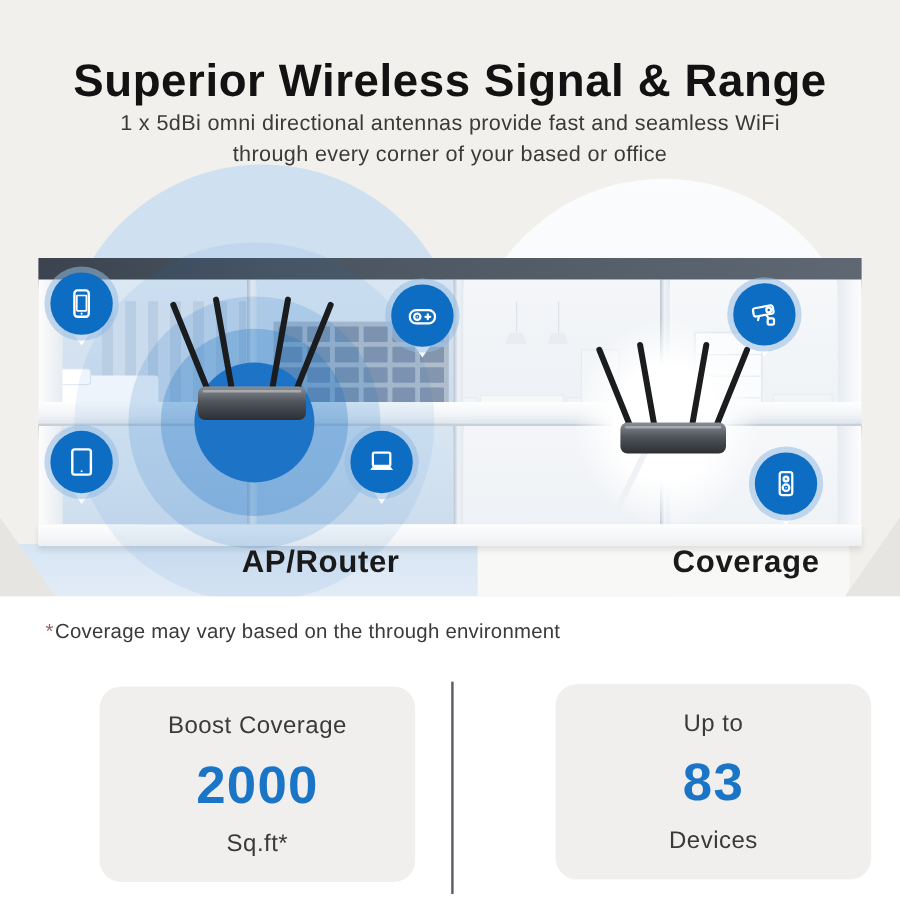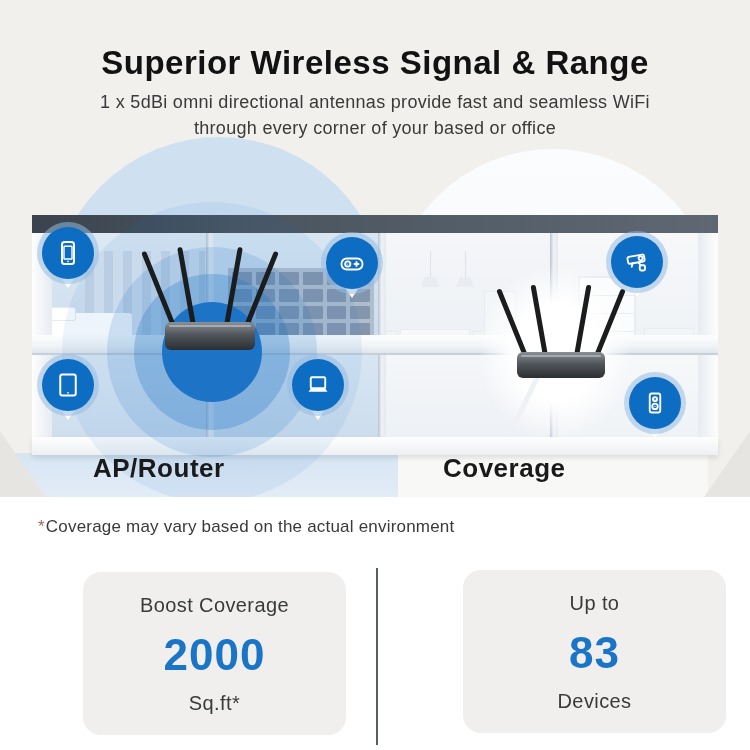--- a/index.html
+++ b/index.html
@@ -2,21 +2,21 @@
 <html><head>
 <meta charset="utf-8">
 <style>
   html,body{margin:0;padding:0;background:#fff;}
   .canvas{position:relative;width:750px;height:750px;margin:0 auto;overflow:hidden;
           font-family:"Liberation Sans",sans-serif;background:#ffffff;}
 
   
   .hero{position:absolute;left:0;top:0;width:750px;height:497px;background:#f2f0ed;}
   .title{position:absolute;left:0;top:22px;width:750px;text-align:center;
-         font-size:33px;font-weight:700;color:#121212;letter-spacing:.5px;}
+         font-size:38px;font-weight:700;color:#121212;letter-spacing:.5px;}
   .subtitle{position:absolute;left:0;width:750px;text-align:center;
             font-size:18px;color:#3a3a3a;letter-spacing:.3px;}
   .sub1{top:74px;} .sub2{top:100px;}
 
   
   .scene{position:absolute;left:0;top:135px;width:750px;height:362px;overflow:hidden;}
   .dome{position:absolute;border-radius:50%;}
   .dome-left{left:52px;top:2px;width:334px;height:334px;background:#cfe0f0;}
   .dome-right{left:388px;top:14px;width:330px;height:330px;
               background:linear-gradient(#fbfcfd,#f4f6f8);}
@@ -108,21 +108,21 @@
              border-left:8px solid transparent;border-right:8px solid transparent;
              border-top:12px solid #ffffff;z-index:1;}
   .pin svg{width:30px;height:30px;}
   .pin-phone{left:42px;top:92px;}
   .pin-gamepad{left:326px;top:102px;}
   .pin-camera{left:611px;top:101px;}
   .pin-tablet{left:42px;top:224px;}
   .pin-laptop{left:292px;top:224px;}
   .pin-speaker{left:629px;top:242px;}
 
-  .scene-label{position:absolute;top:318px;width:240px;text-align:left;
+  .scene-label{position:absolute;top:318px;width:240px;text-align:right;
                font-size:26px;font-weight:700;color:#1a1a1a;letter-spacing:.5px;}
   .label-ap{left:93px;} .label-rep{left:443px;}
 
   
   .footnote{position:absolute;left:38px;top:500px;font-size:17px;color:#3a3a3a;letter-spacing:.2px;}
   .footnote .ast{color:#9b6565;margin-right:1px;}
   .stats{position:absolute;left:0;top:560px;width:750px;height:190px;background:#ffffff;}
   .stat-card{position:absolute;width:263px;height:163px;background:#f0efed;border-radius:18px;
              display:flex;flex-direction:column;align-items:center;justify-content:space-between;
              box-sizing:border-box;padding:22px 10px 20px;margin-left:28px;}
@@ -316,21 +316,21 @@
             <circle cx="12" cy="14.7" r="0.5" fill="#fff" stroke="none"></circle>
           </svg>
         </span>
       </div>
 
       <div class="scene-label label-ap">AP/Router</div>
       <div class="scene-label label-rep">Coverage</div>
     </div>
   </section>
 
-  <p class="footnote"><span class="ast">*</span><span>Coverage may vary based on the actual environment</span></p>
+  <p class="footnote"><span class="ast">*</span><span>Coverage may vary based on the through environment</span></p>
 
   <section class="stats">
     <div class="stat-card card-left">
       <div class="stat-top">Boost Coverage</div>
       <div class="stat-value">2000</div>
       <div class="stat-bottom">Sq.ft*</div>
     </div>
     <div class="stats-divider"></div>
     <div class="stat-card card-right">
       <div class="stat-top">Up to</div>

